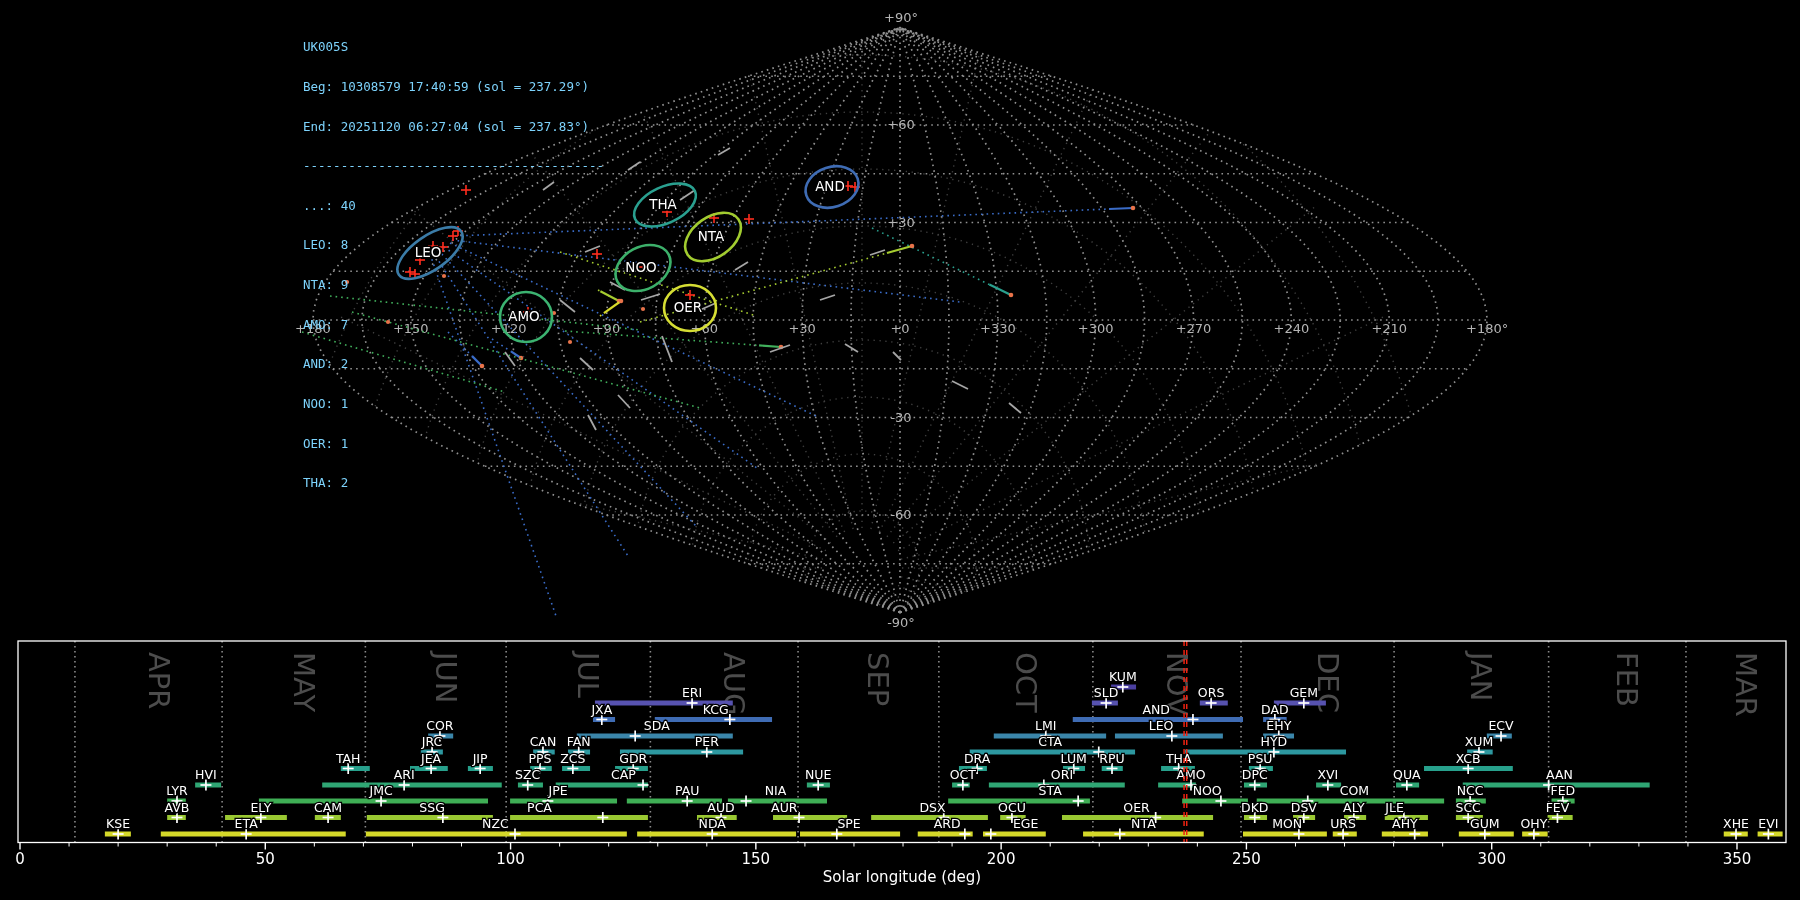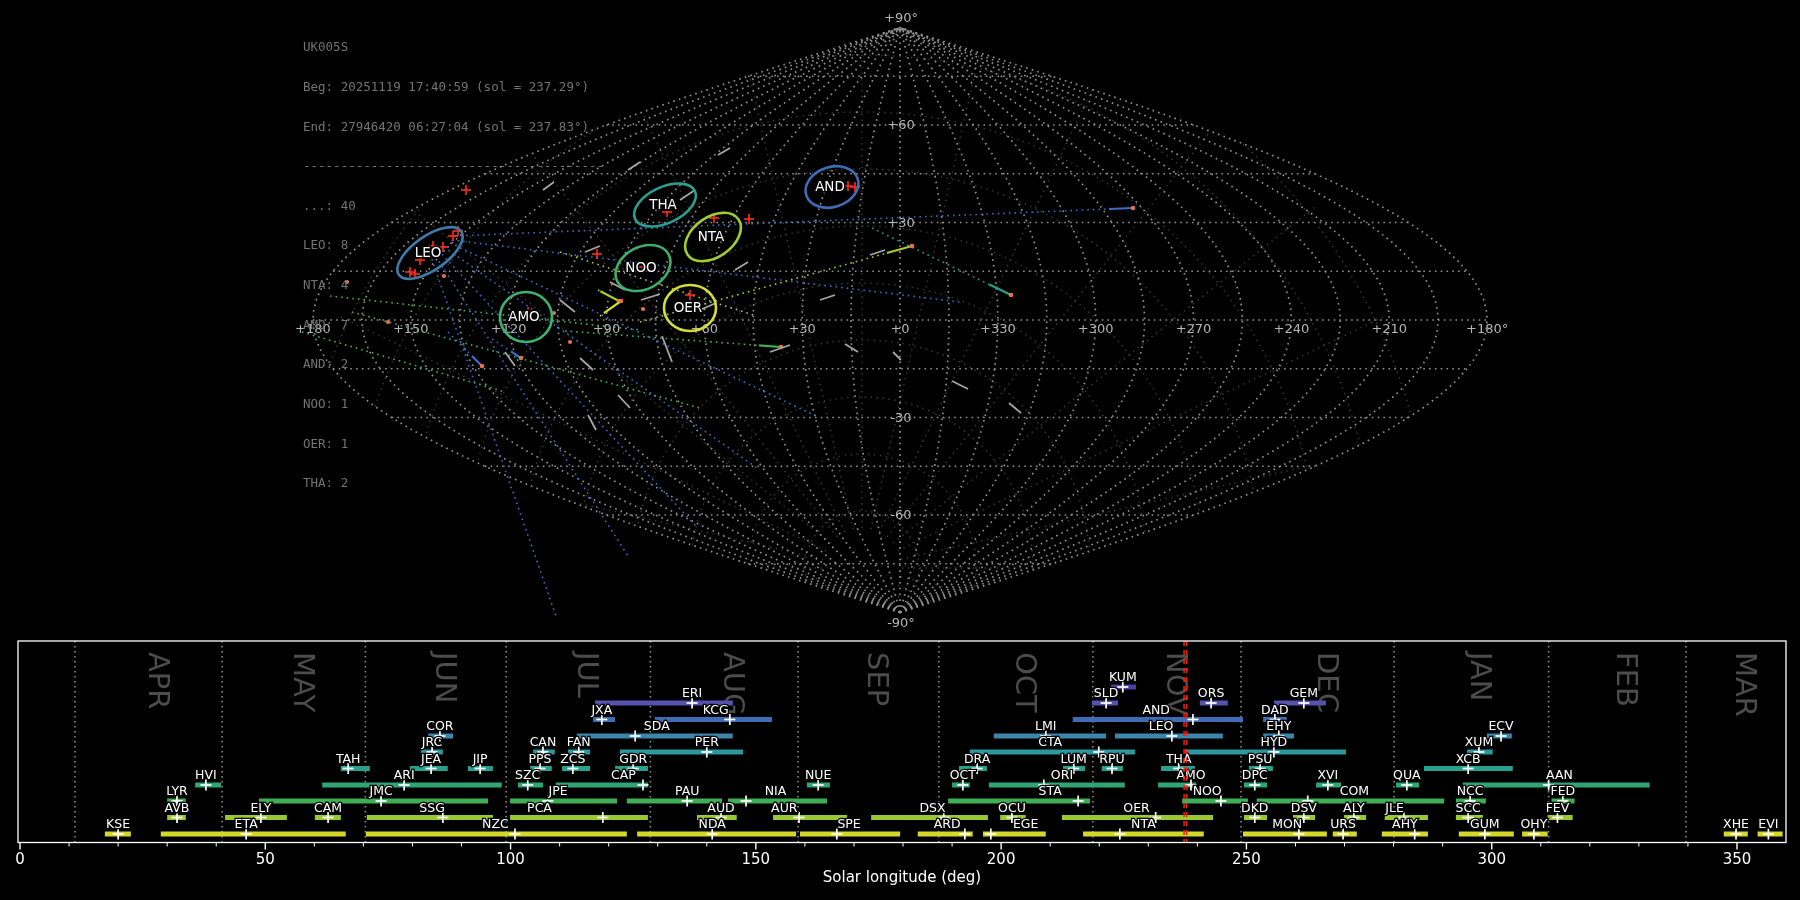--- a/index.html
+++ b/index.html
@@ -1,34 +1,34 @@
 <!DOCTYPE html>
 <html><head>
 <meta charset="utf-8">
 <style>
   html,body{margin:0;padding:0;background:#000;}
   #stage{position:relative;width:1800px;height:900px;background:#000;overflow:hidden;
          font-family:"DejaVu Sans",sans-serif;}
-  #info{position:absolute;left:303px;top:14px;color:#737373;
+  #info{position:absolute;left:303px;top:14px;color:#7dd3fc;
         font-family:"DejaVu Sans Mono",monospace;font-size:12.5px;line-height:13.2px;
         white-space:pre;z-index:5;}
   #scene{position:absolute;left:0;top:0;}
 </style>
 </head>
 <body>
 
 <div id="stage">
   <div id="info">
     <div>UK005S</div>
-    <div>Beg: 20251119 17:40:59 (sol = 237.29°)</div>
-    <div>End: 27946420 06:27:04 (sol = 237.83°)</div>
+    <div>Beg: 10308579 17:40:59 (sol = 237.29°)</div>
+    <div>End: 20251120 06:27:04 (sol = 237.83°)</div>
     <div>----------------------------------------</div>
     <div>...: 40</div>
     <div>LEO: 8</div>
-    <div>NTA: 4</div>
+    <div>NTA: 9</div>
     <div>AMO: 7</div>
     <div>AND: 2</div>
     <div>NOO: 1</div>
     <div>OER: 1</div>
     <div>THA: 2</div>
   </div>
   <svg id="scene" width="1800" height="900" viewBox="0 0 1800 900">
       <g>
         <defs>
           <clipPath id="mapclip">

